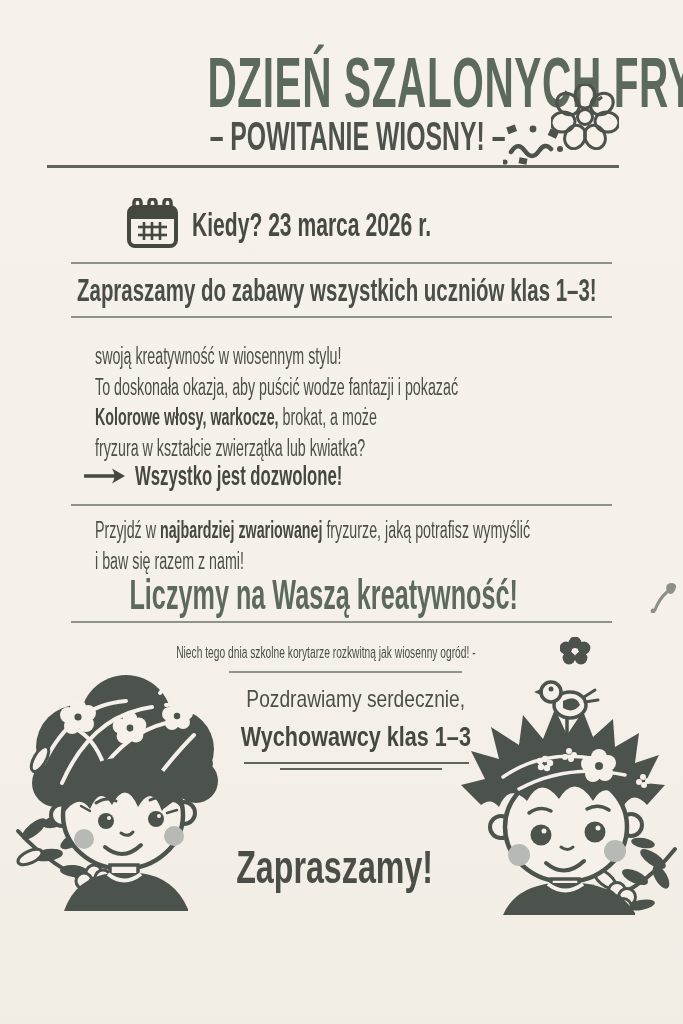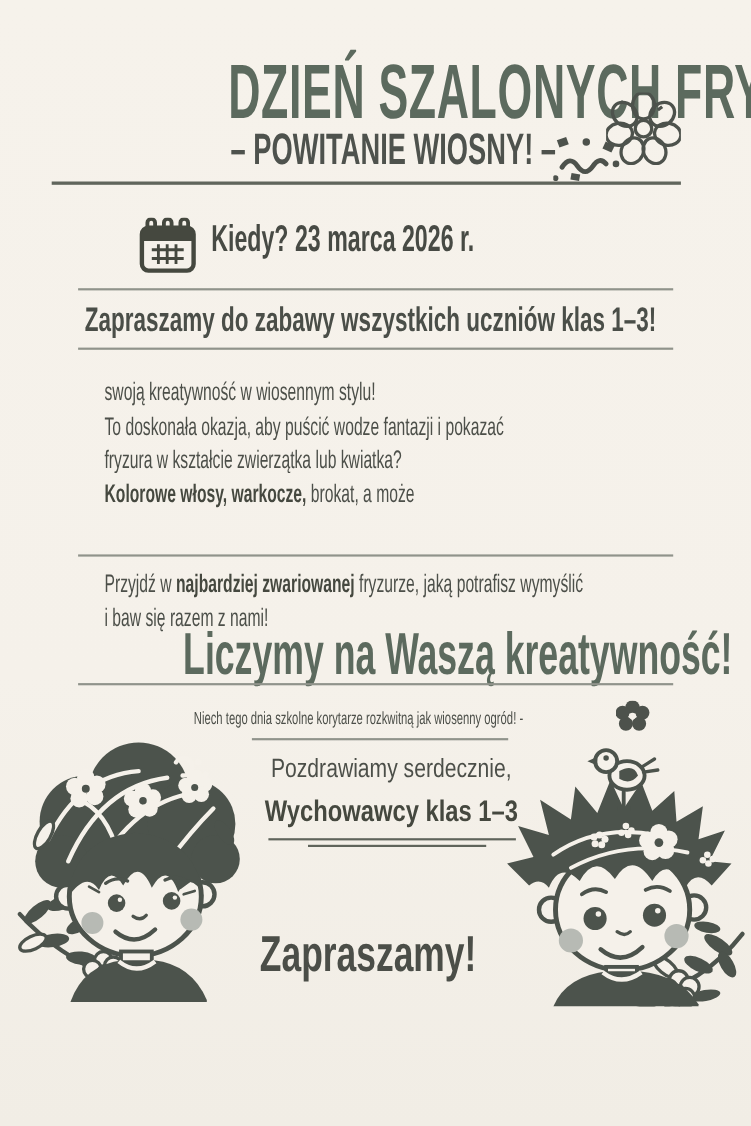--- a/index.html
+++ b/index.html
@@ -12,29 +12,29 @@
   .cx{display:inline-block;transform-origin:50% 50%;white-space:nowrap;}
   .cl{display:inline-block;transform-origin:0 50%;white-space:nowrap;}
   .sx58{transform:scaleX(.58);} .sx60{transform:scaleX(.60);} .sx62{transform:scaleX(.62);}
   .sx64{transform:scaleX(.64);} .sx66{transform:scaleX(.66);} .sx70{transform:scaleX(.70);}
   .sx80{transform:scaleX(.80);}
   .center{left:0;right:0;text-align:center;}
   .rule{position:absolute;height:1.5px;background:#90938b;}
   .rule-strong{position:absolute;height:2.5px;background:#60655c;}
   .title{top:46px;font-size:70px;line-height:74px;font-weight:bold;color:#5c6a5e;letter-spacing:1px;}
   .subtitle{top:113px;font-size:40px;line-height:46px;font-weight:bold;color:#4e524d;margin-left:32px;}
-  .date-row{position:absolute;top:198px;left:126px;display:flex;align-items:flex-start;gap:13px;}
+  .date-row{position:absolute;top:198px;left:126px;display:flex;align-items:center;gap:13px;}
   .date-text{font-size:34px;font-weight:bold;color:#474a44;}
   .banner{top:273px;left:77px;font-size:31px;font-weight:bold;color:#4a4e48;}
   .para{position:absolute;left:95px;font-size:23px;color:#4c4f49;}
   .para .line{height:31px;line-height:31px;}
   .para b{font-weight:bold;color:#45483f;}
   .allowed{position:absolute;top:461px;left:84px;display:flex;align-items:center;gap:9px;}
   .allowed-text{font-size:27px;font-weight:bold;color:#45483f;line-height:30px;}
-  .creativity{top:571px;font-size:54px;line-height:48px;font-weight:bold;color:#5c6a5e;padding-right:40px;}
+  .creativity{top:571px;font-size:42px;line-height:48px;font-weight:bold;color:#5c6a5e;padding-right:40px;}
   .garden{top:637px;font-size:16px;line-height:30px;color:#4c4f49;text-decoration:underline;}
   .signoff{position:absolute;top:684px;left:29px;right:0;text-align:center;}
   .greeting{font-size:24px;line-height:30px;color:#4c4f49;}
   .signature{font-size:27px;line-height:32px;font-weight:bold;color:#45483f;margin-top:7px;}
   .sig-rule1{width:225px;height:2px;background:#5f645b;margin:9px auto 0;}
   .sig-rule2{width:162px;height:1.5px;background:#5f645b;margin:4px auto 0;transform:translateX(5px);}
   .closing{top:841px;font-size:46px;line-height:52px;font-weight:bold;color:#4b4e48;padding-right:13px;}
   svg{display:block;}
   .abs{position:absolute;}
 </style>
@@ -104,24 +104,33 @@
   </div>
 
   <div class="rule" style="top:316px;left:71px;width:541px;"></div>
 
   <div class="para" style="top:341px;">
     <div class="line"><span class="cl sx62">swoją kreatywność w wiosennym stylu!</span></div>
     <div class="line"><span class="cl sx62">To doskonała okazja, aby puścić wodze fantazji i pokazać</span></div>
   </div>
 
   <div class="para" style="top:402px;">
+    <div class="line"><span class="cl sx62"><b>Kolorowe włosy, warkocze,</b><span> brokat, a może</span></span></div>
     <div class="line"><span class="cl sx62">fryzura w kształcie zwierzątka lub kwiatka?</span></div>
-    <div class="line"><span class="cl sx62"><b>Kolorowe włosy, warkocze,</b><span> brokat, a może</span></span></div>
-  </div>
-
+  </div>
+
+  <div class="allowed">
+    <svg width="42" height="18" viewBox="0 0 42 18">
+      <line x1="1" y1="9" x2="32" y2="9" stroke="#45483f" stroke-width="3.4" stroke-linecap="round"></line>
+      <path d="M28,1.5 L41,9 L28,16.5 Q33,9 28,1.5 Z" fill="#45483f"></path>
+    </svg>
+    <div class="allowed-text">
+      <span class="cl sx62">Wszystko jest dozwolone!</span>
+    </div>
+  </div>
 
   <div class="rule" style="top:504px;left:71px;width:541px;"></div>
 
   <div class="para" style="top:515px;">
     <div class="line"><span class="cl sx62"><span>Przyjdź w </span><b>najbardziej zwariowanej</b><span> fryzurze, jaką potrafisz wymyślić</span></span></div>
     <div class="line"><span class="cl sx62">i baw się razem z nami!</span></div>
   </div>
 
   <div class="t center creativity">
     <span class="cx sx60">Liczymy na Waszą kreatywność!</span><svg style="display:inline-block;vertical-align:-4px;margin-left:2px;" width="28" height="32" viewBox="0 0 28 32">

